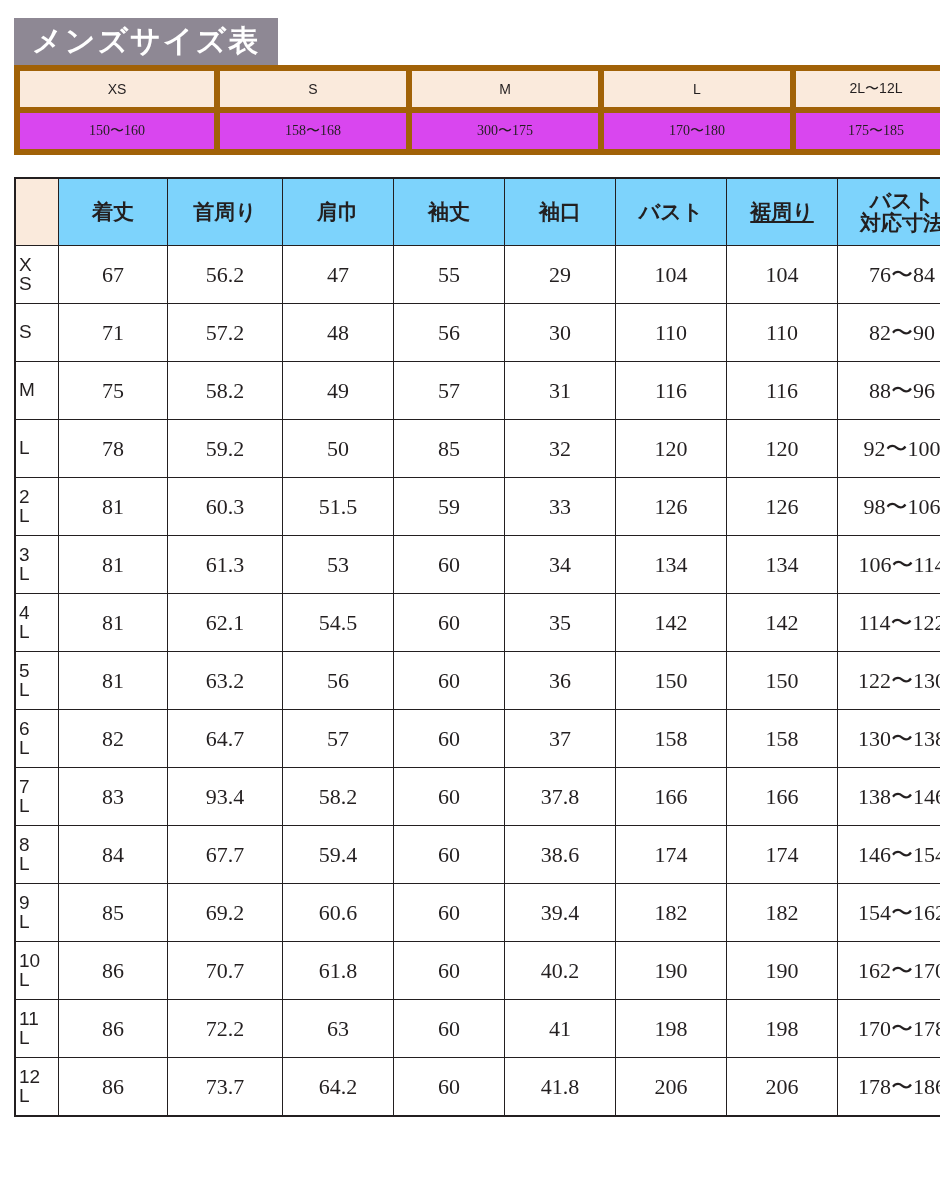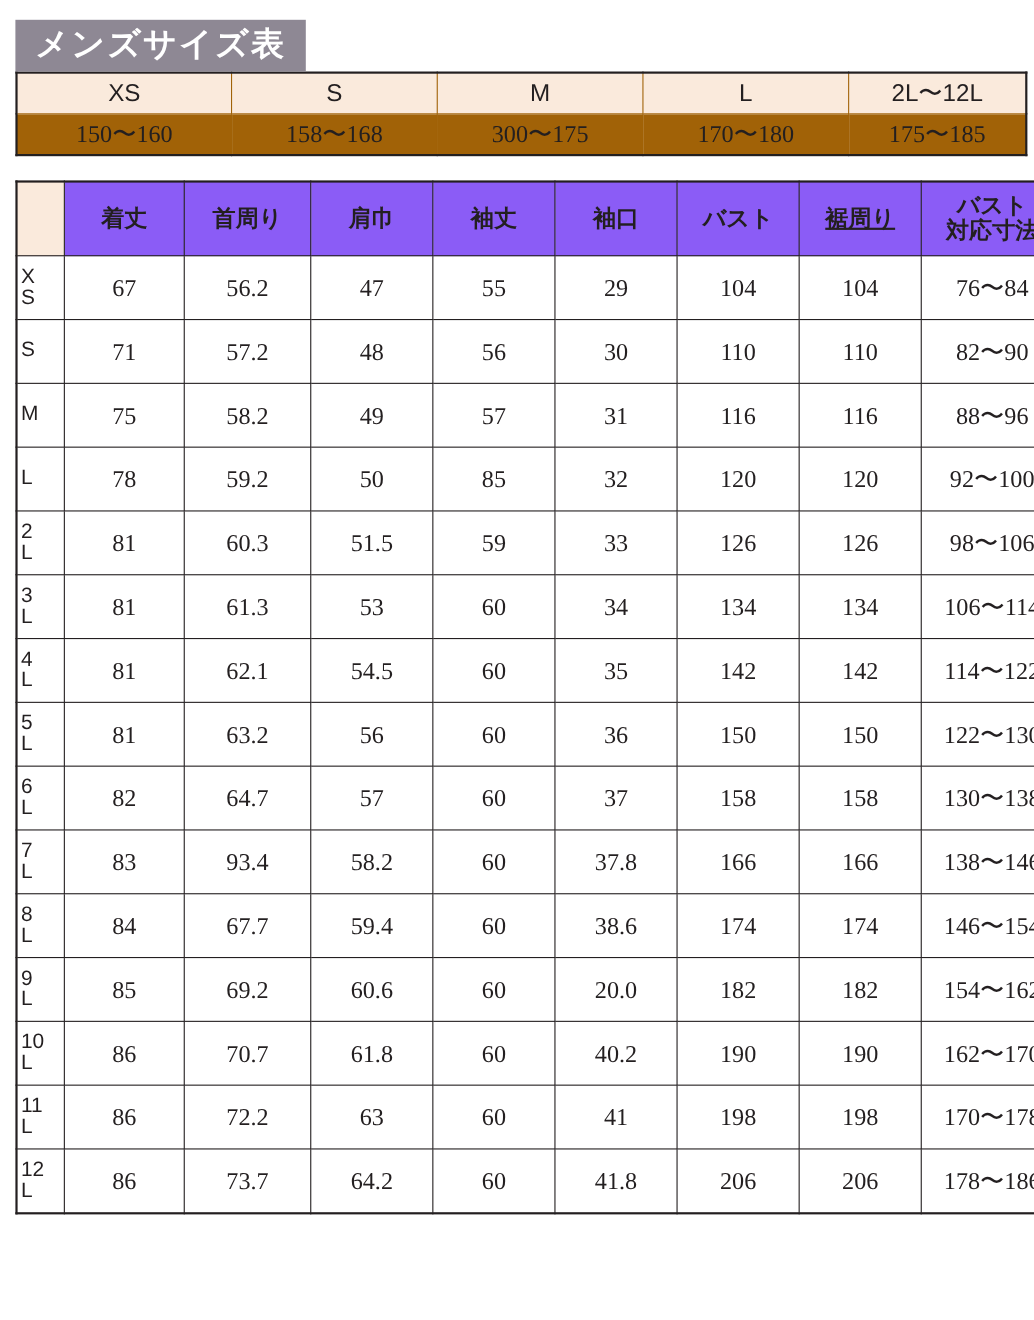--- a/index.html
+++ b/index.html
@@ -45,53 +45,53 @@
   table {
     border-collapse: collapse;
     table-layout: fixed;
   }
 
   .height-table {
     width: 912px;
     border: 2px solid #231f20;
   }
   .height-table td {
-    border: 1px solid #a16207;
+    border: 6px solid #a16207;
     text-align: center;
-    font-size: 22px;
+    font-size: 14px;
     height: 36px;
     padding: 0;
     font-family: "Liberation Serif", "DejaVu Serif", serif;
   }
   .height-table tr.head td {
     background: #faeadc;
     font-weight: normal;
     font-family: "Liberation Sans", "DejaVu Sans", sans-serif;
   }
   .height-table tr.vals td {
-    background: #a16207;
+    background: #d946ef;
   }
 
   
   .main-wrap {
     margin-top: 22px;
   }
   .main-table {
     width: 912px;
     border: 2px solid #231f20;
   }
   .main-table th,
   .main-table td {
     border: 1px solid #231f20;
     padding: 0;
     text-align: center;
     vertical-align: middle;
   }
   .main-table thead th {
-    background: #8b5cf6;
+    background: #7dd3fc;
     font-size: 21px;
     font-weight: bold;
     height: 66px;
     line-height: 1.08;
     letter-spacing: 0px;
   }
   .main-table thead th.corner {
     background: #faeadc;
     width: 42px;
   }
@@ -317,21 +317,21 @@
           </tr>
           <tr>
             <td class="rowhead">
               <span>9</span>
               <span>L</span>
             </td>
             <td class="nowrap">85</td>
             <td class="nowrap">69.2</td>
             <td class="nowrap">60.6</td>
             <td class="nowrap">60</td>
-            <td class="nowrap">20.0</td>
+            <td class="nowrap">39.4</td>
             <td class="nowrap">182</td>
             <td class="nowrap">182</td>
             <td class="nowrap">154〜162</td>
           </tr>
           <tr>
             <td class="rowhead">
               <span>10</span>
               <span>L</span>
             </td>
             <td class="nowrap">86</td>

